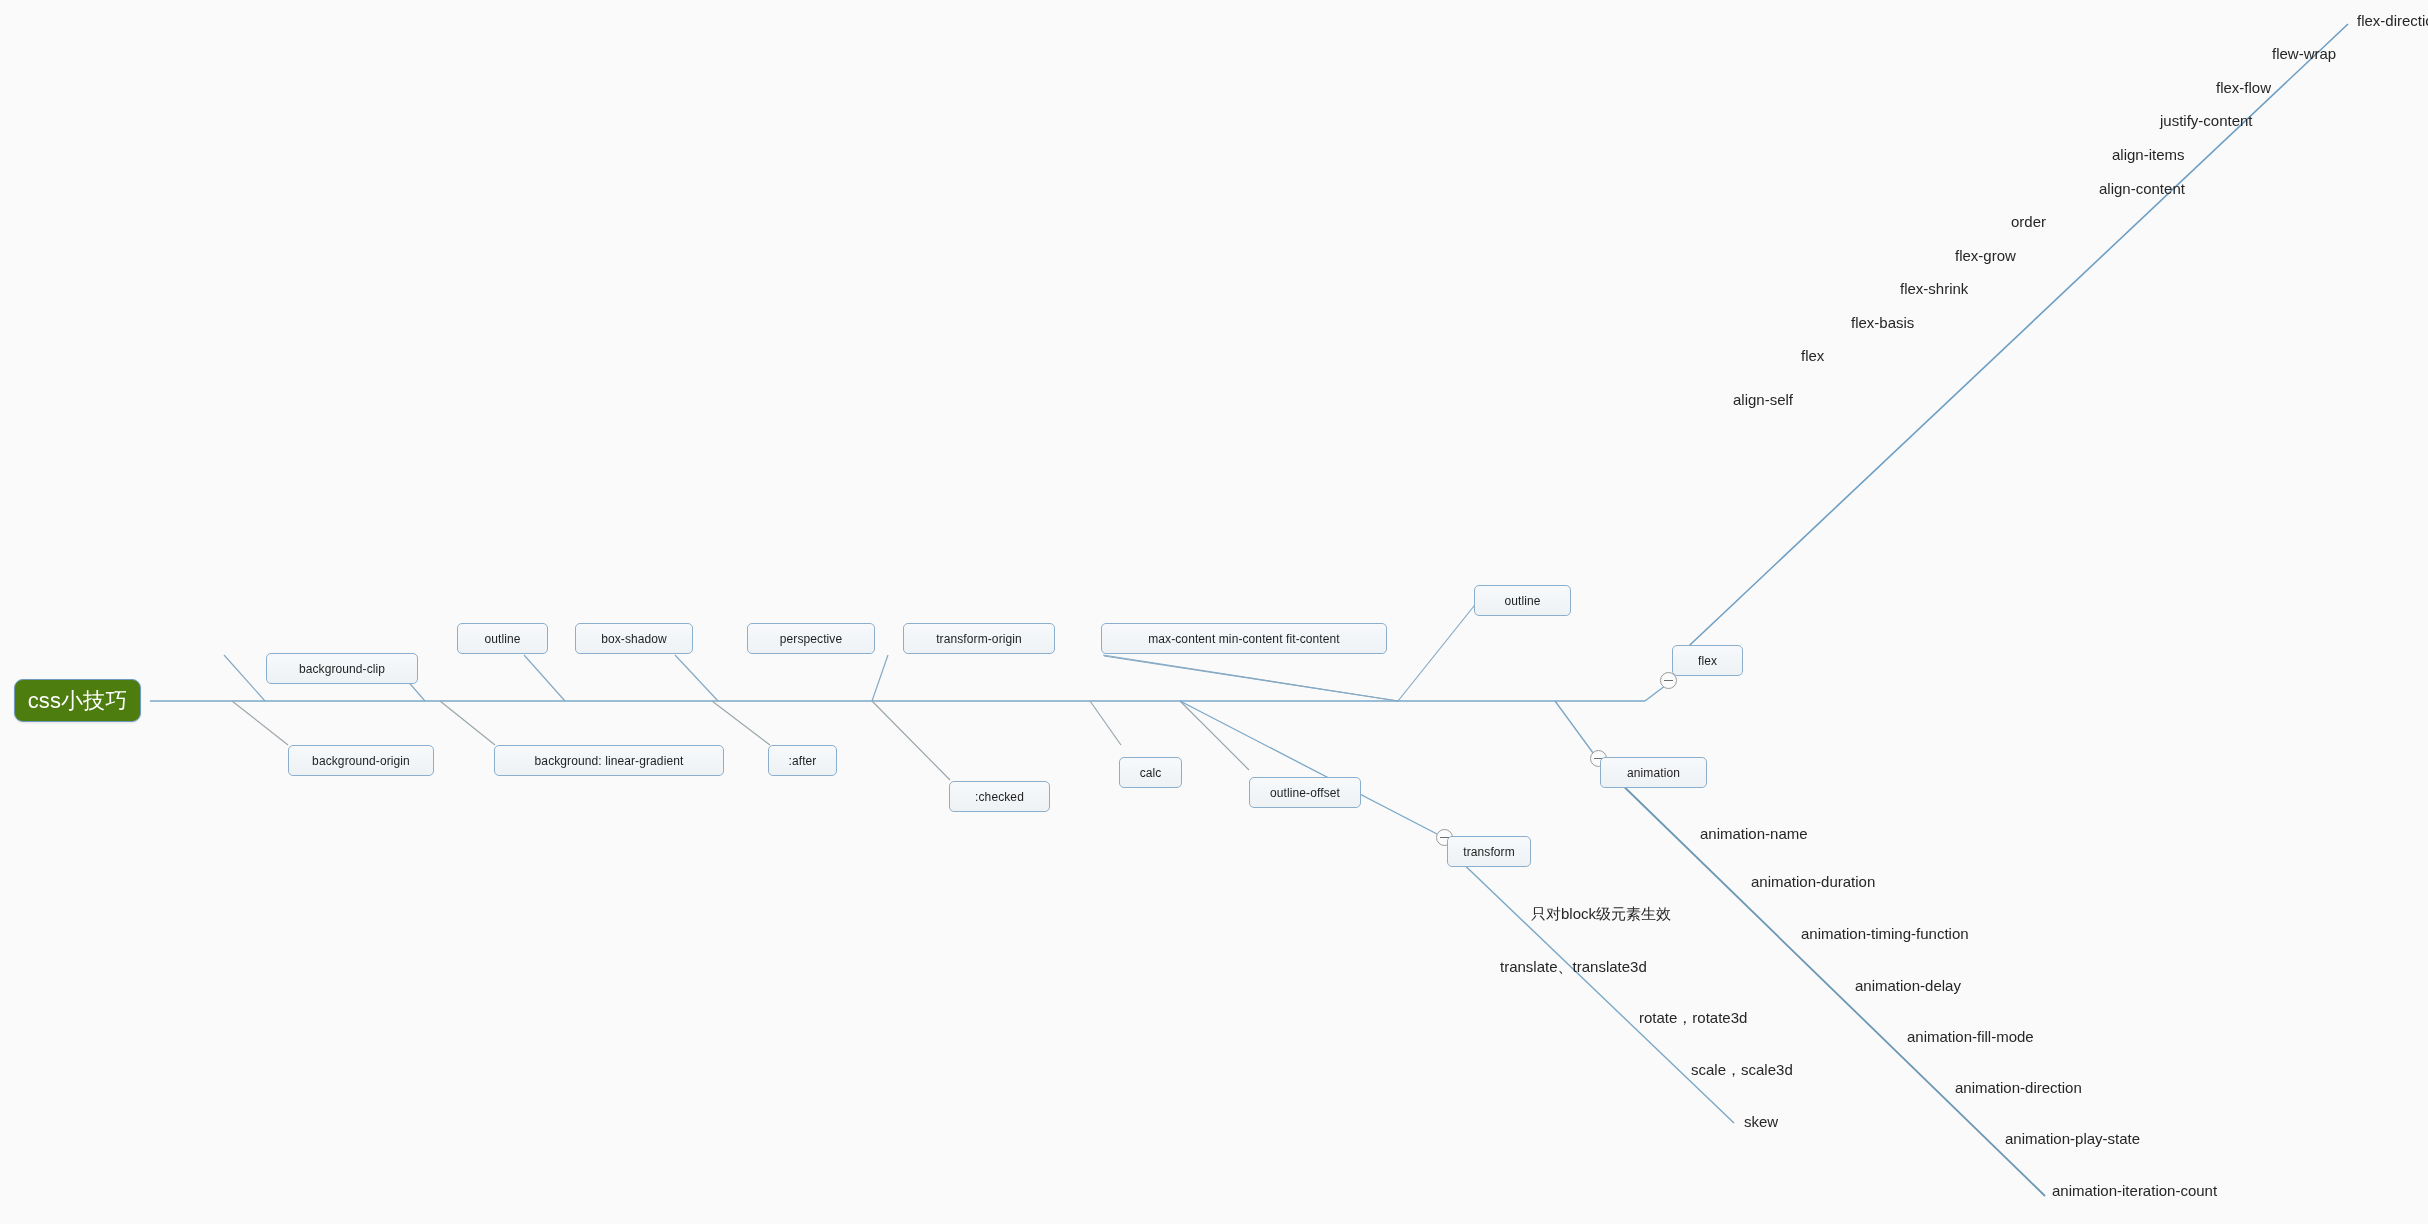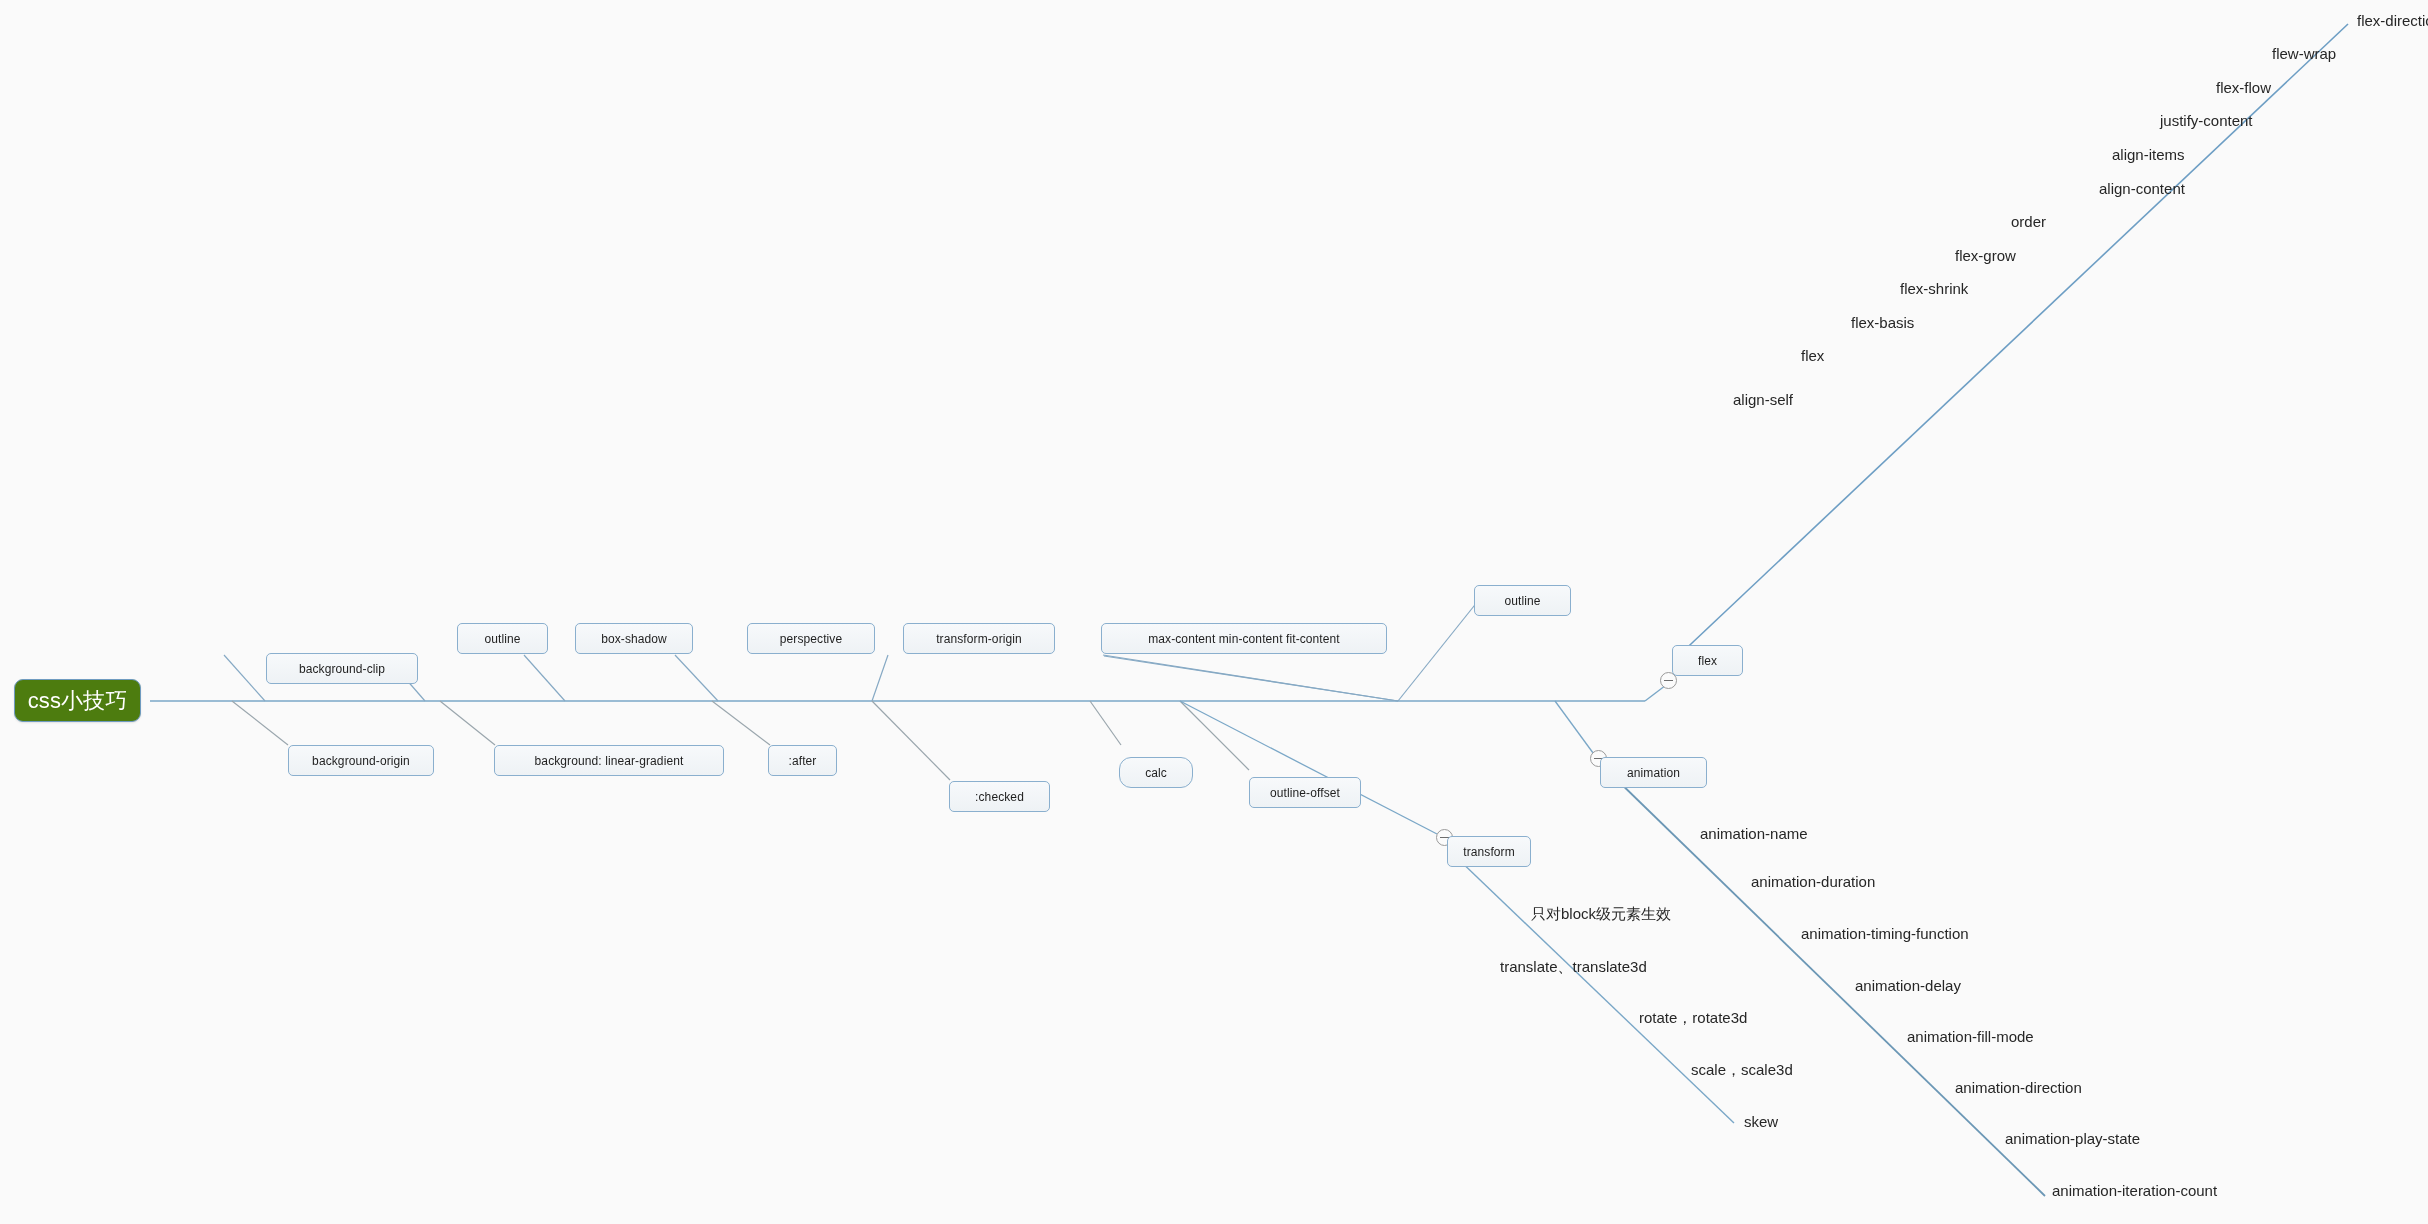--- a/index.html
+++ b/index.html
@@ -140,21 +140,21 @@
   <div class="node" style="left:1474px;top:585px;width:97px;">outline</div>
 
   <div class="node" style="left:288px;top:745px;width:146px;">background-origin</div>
 
   <div class="node" style="left:494px;top:745px;width:230px;">background: linear-gradient</div>
 
   <div class="node" style="left:768px;top:745px;width:69px;">:after</div>
 
   <div class="node" style="left:949px;top:781px;width:101px;">:checked</div>
 
-  <div class="node" style="left:1119px;top:757px;width:74px;border-radius:12px;">calc</div>
+  <div class="node" style="left:1119px;top:757px;width:63px;">calc</div>
 
   <div class="node" style="left:1249px;top:777px;width:112px;">outline-offset</div>
 
   <div class="toggle" style="left:1660px;top:672px;"></div>
   <div class="node" style="left:1672px;top:645px;width:71px;">flex</div>
 
   <div class="leaf" style="left:2357px;top:13px;">flex-direction</div>
   <div class="leaf" style="left:2272px;top:46px;">flew-wrap</div>
   <div class="leaf" style="left:2216px;top:80px;">flex-flow</div>
   <div class="leaf" style="left:2160px;top:113px;">justify-content</div>

